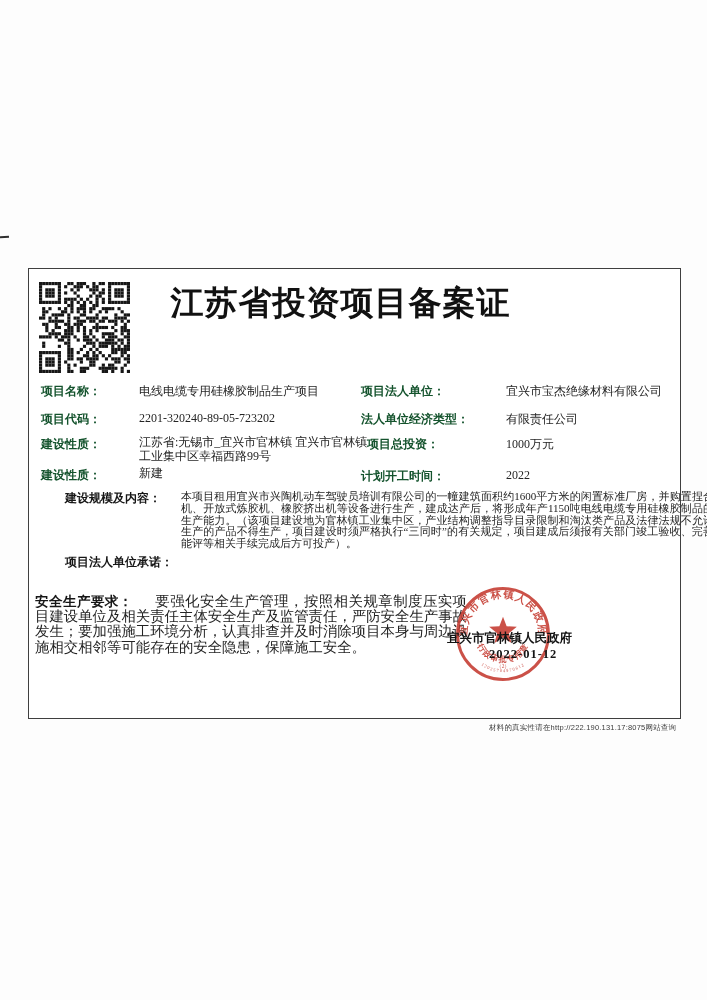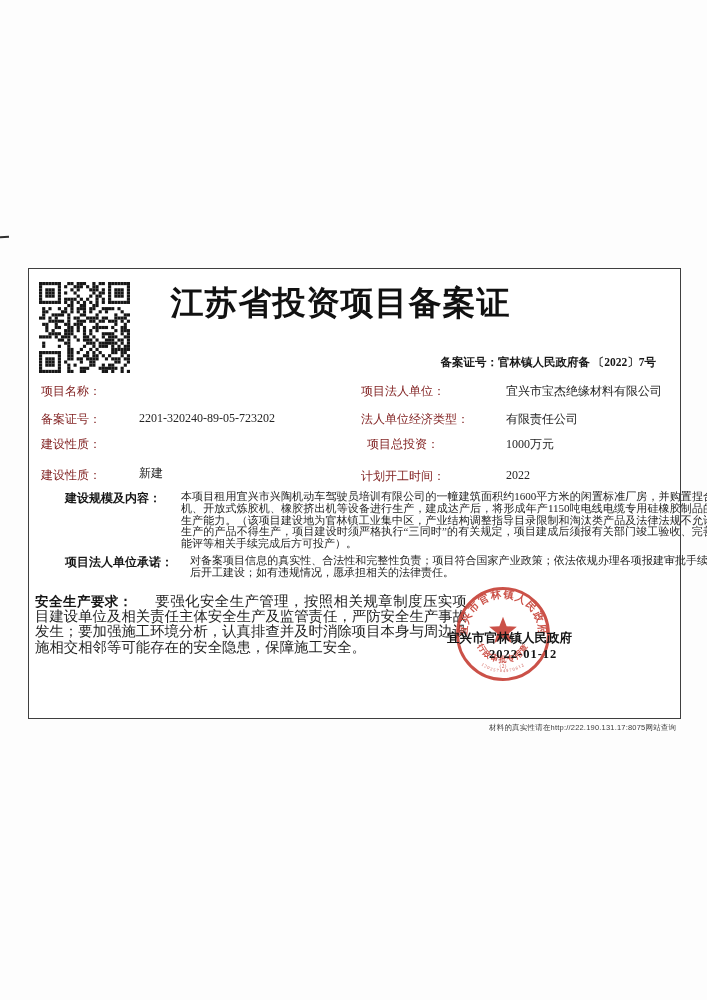--- a/index.html
+++ b/index.html
@@ -13,21 +13,21 @@
   .cert{
     position:absolute;left:28px;top:268px;width:651px;height:449px;
     border:1px solid #3f3f3f;background:#fff;
   }
   .qr{position:absolute;left:10px;top:13px;width:91px;height:91px;}
   .title{
     position:absolute;left:0;right:0;top:12px;text-align:center;padding-right:28px;
     font-size:33px;font-weight:bold;letter-spacing:1px;color:#111;
   }
   .record-no{position:absolute;top:86px;right:24px;font-size:11.5px;font-weight:bold;color:#181818;}
-  .lbl{position:absolute;font-size:12px;font-weight:normal;white-space:nowrap;color:#7f1d1d;}
+  .lbl{position:absolute;font-size:12px;font-weight:bold;white-space:nowrap;color:#14532d;}
   .val{position:absolute;font-size:12px;color:#242424;}
   .wrapval{white-space:normal;line-height:13.5px;}
   .para-lbl{position:absolute;font-size:12px;font-weight:bold;white-space:nowrap;color:#161616;margin-left:24px;}
   .para{position:absolute;font-size:11px;line-height:11.8px;color:#242424;text-align:justify;margin-left:42px;}
   .safety{
     position:absolute;left:6px;top:325px;width:432px;
     font-size:14.4px;line-height:15.2px;color:#242424;text-align:justify;
   }
   .safety .s-lbl{font-weight:bold;font-size:13.5px;color:#161616;}
   .safety .gap{display:inline-block;width:22px;}
@@ -461,51 +461,49 @@
         <rect x="43.93" y="87.86" width="3.14" height="3.14" fill="#161616"></rect>
         <rect x="62.76" y="87.86" width="3.14" height="3.14" fill="#161616"></rect>
         <rect x="65.90" y="87.86" width="3.14" height="3.14" fill="#161616"></rect>
         <rect x="72.17" y="87.86" width="3.14" height="3.14" fill="#161616"></rect>
         <rect x="81.59" y="87.86" width="3.14" height="3.14" fill="#161616"></rect>
         <rect x="87.86" y="87.86" width="3.14" height="3.14" fill="#161616"></rect>
       </svg>
 
     <div class="title">江苏省投资项目备案证</div>
 
-    <div class="record-no">
-      <span>备案证号：</span><span>官林镇人民政府备 〔2022〕7号</span>
-    </div>
 
     <span class="lbl" style="left:12px;top:114px">项目名称：</span>
-
-    <span class="lbl" style="left:12px;top:142px">备案证号：</span>
+    <span class="val" style="left:110px;top:114px">电线电缆专用硅橡胶制品生产项目</span>
+
+    <span class="lbl" style="left:12px;top:142px">项目代码：</span>
     <span class="val" style="left:110px;top:142px">2201-320240-89-05-723202</span>
 
     <span class="lbl" style="left:12px;top:167px">建设性质：</span>
+    <span class="val wrapval" style="left:110px;top:167px;width:234px">江苏省:无锡市_宜兴市官林镇 宜兴市官林镇工业集中区幸福西路99号</span>
 
     <span class="lbl" style="left:12px;top:198px">建设性质：</span>
     <span class="val" style="left:110px;top:196px">新建</span>
 
     <span class="lbl" style="left:332px;top:114px">项目法人单位：</span>
     <span class="val" style="left:477px;top:114px">宜兴市宝杰绝缘材料有限公司</span>
 
     <span class="lbl" style="left:332px;top:142px">法人单位经济类型：</span>
     <span class="val" style="left:477px;top:142px">有限责任公司</span>
 
     <span class="lbl" style="left:338px;top:167px">项目总投资：</span>
     <span class="val" style="left:477px;top:167px">1000万元</span>
 
     <span class="lbl" style="left:332px;top:199px">计划开工时间：</span>
     <span class="val" style="left:477px;top:199px">2022</span>
 
     <span class="para-lbl" style="left:12px;top:221px">建设规模及内容：</span>
     <div class="para" style="left:110px;top:222px;width:533px">本项目租用宜兴市兴陶机动车驾驶员培训有限公司的一幢建筑面积约1600平方米的闲置标准厂房，并购置捏合机、开放式炼胶机、橡胶挤出机等设备进行生产，建成达产后，将形成年产1150吨电线电缆专用硅橡胶制品的生产能力。（该项目建设地为官林镇工业集中区，产业结构调整指导目录限制和淘汰类产品及法律法规不允许生产的产品不得生产，项目建设时须严格执行“三同时”的有关规定，项目建成后须报有关部门竣工验收、完善能评等相关手续完成后方可投产）。</div>
 
     <span class="para-lbl" style="left:12px;top:285px">项目法人单位承诺：</span>
-    <div class="para" style="left:119px;top:286px;width:518px">对备案项目信息的真实性、合法性和完整性负责；项目符合国家产业政策；依法依规办理各项报建审批手续后开工建设；如有违规情况，愿承担相关的法律责任。</div>
 
     <div class="safety">
       <span class="s-lbl">安全生产要求：</span><span class="gap"></span><span>要强化安全生产管理，按照相关规章制度压实项目建设单位及相关责任主体安全生产及监管责任，严防安全生产事故发生；要加强施工环境分析，认真排查并及时消除项目本身与周边设施相交相邻等可能存在的安全隐患，保障施工安全。</span>
     </div>
 
     <svg class="seal" viewBox="0 0 110 110">
       <defs>
         <path id="arcTop" d="M 17.4 68.7 A 40 40 0 1 1 92.6 68.7" fill="none"></path>
         <path id="arcBottom" d="M 24.8 62 A 31 31 0 0 0 85.2 62" fill="none"></path>
         <path id="arcCode" d="M 14.2 65 A 42 42 0 0 0 95.8 65" fill="none"></path>

